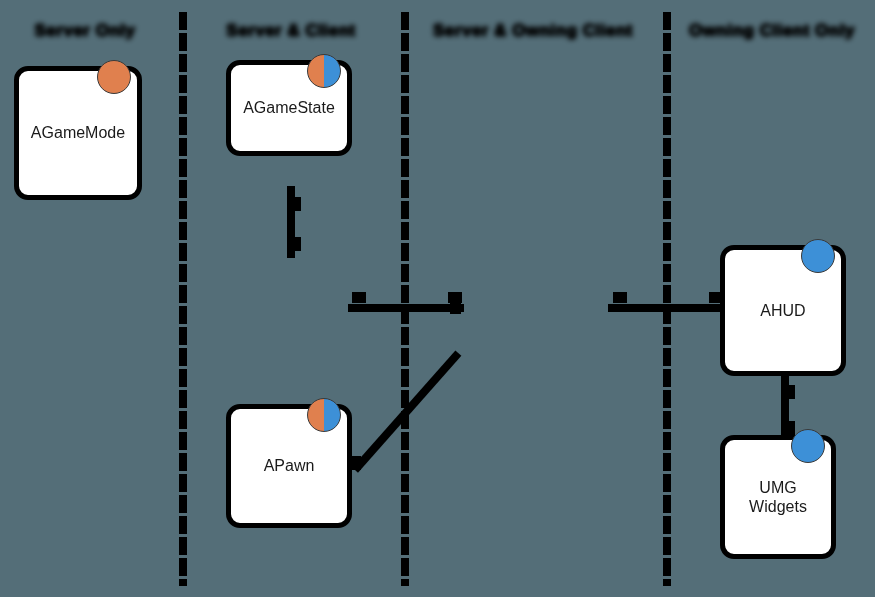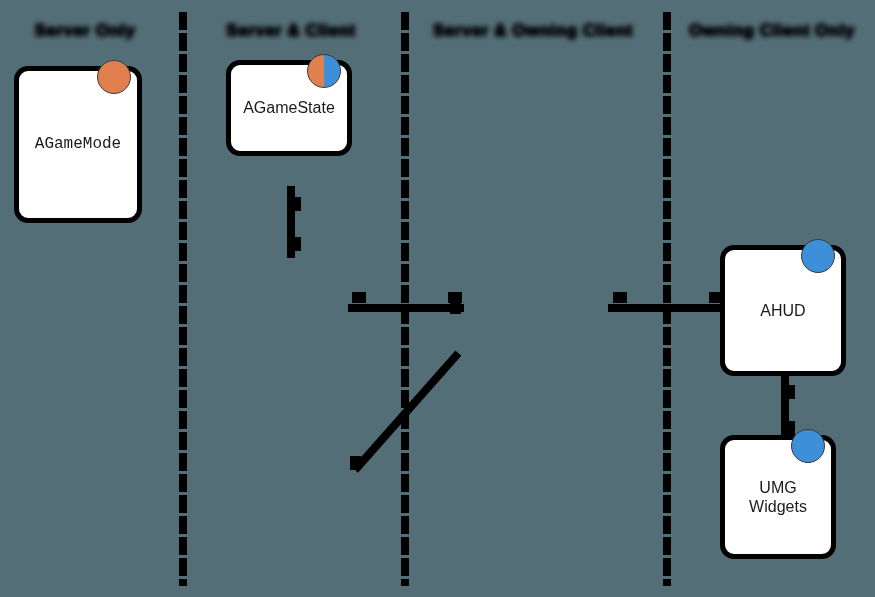--- a/index.html
+++ b/index.html
@@ -149,35 +149,41 @@
   <div class="nub" style="left:450px; top:300px;"></div>
 
   <div class="link h" style="left:608px; top:304px; width:116px;"></div>
   <div class="nub horiz" style="left:613px; top:292px;"></div>
   <div class="nub horiz" style="left:709px; top:292px;"></div>
 
   <div class="link v" style="left:781px; top:374px; height:68px;"></div>
   <div class="nub" style="left:784px; top:385px;"></div>
   <div class="nub" style="left:784px; top:421px;"></div>
 
-  <div class="node" style="left:14px; top:66px; width:128px; height:157px;font-family:Liberation Mono, monospace;">
+  <div class="node" style="left:14px; top:66px; width:128px; height:134px;">
     <div class="node-label">AGameMode</div>
     <div class="badges">
       <div class="badge server"></div>
     </div>
   </div>
 
   <div class="node" style="left:226px; top:60px; width:126px; height:96px;">
     <div class="node-label">AGameState</div>
     <div class="badges">
       <div class="badge both"></div>
     </div>
   </div>
 
 
+  <div class="node" style="left:226px; top:404px; width:126px; height:124px;">
+    <div class="node-label">APawn</div>
+    <div class="badges">
+      <div class="badge both"></div>
+    </div>
+  </div>
 
 
   <div class="node" style="left:720px; top:245px; width:126px; height:131px;">
     <div class="node-label">AHUD</div>
     <div class="badges">
       <div class="badge client"></div>
     </div>
   </div>
 
   <div class="node" style="left:720px; top:435px; width:116px; height:124px;">

